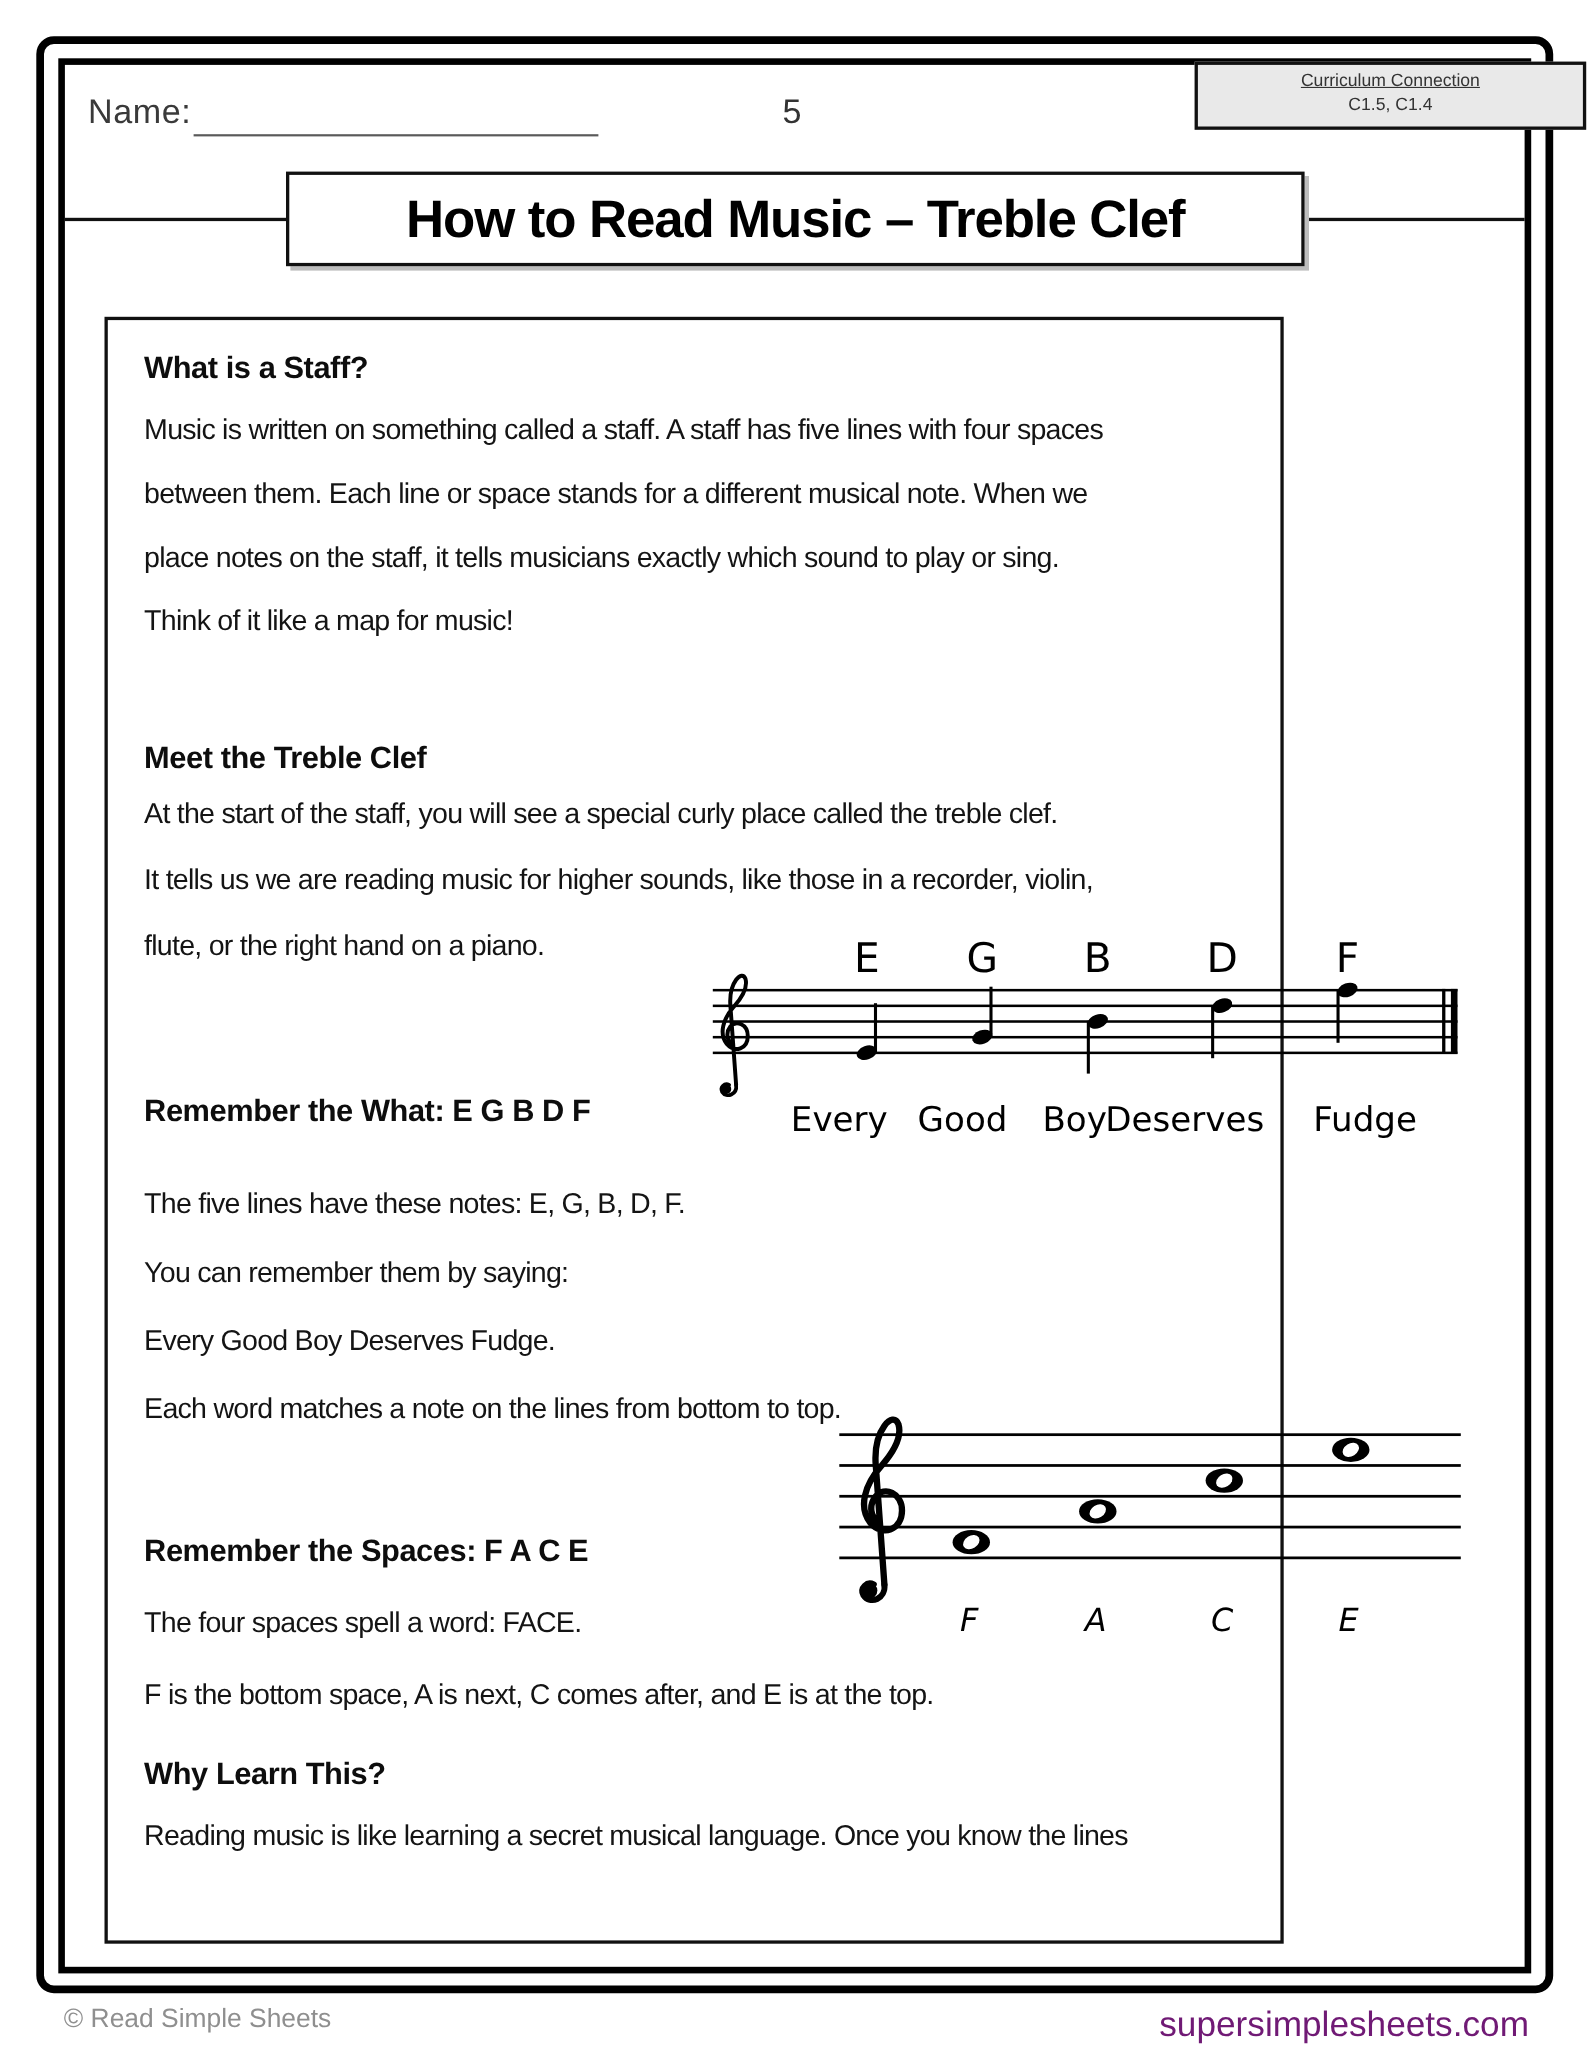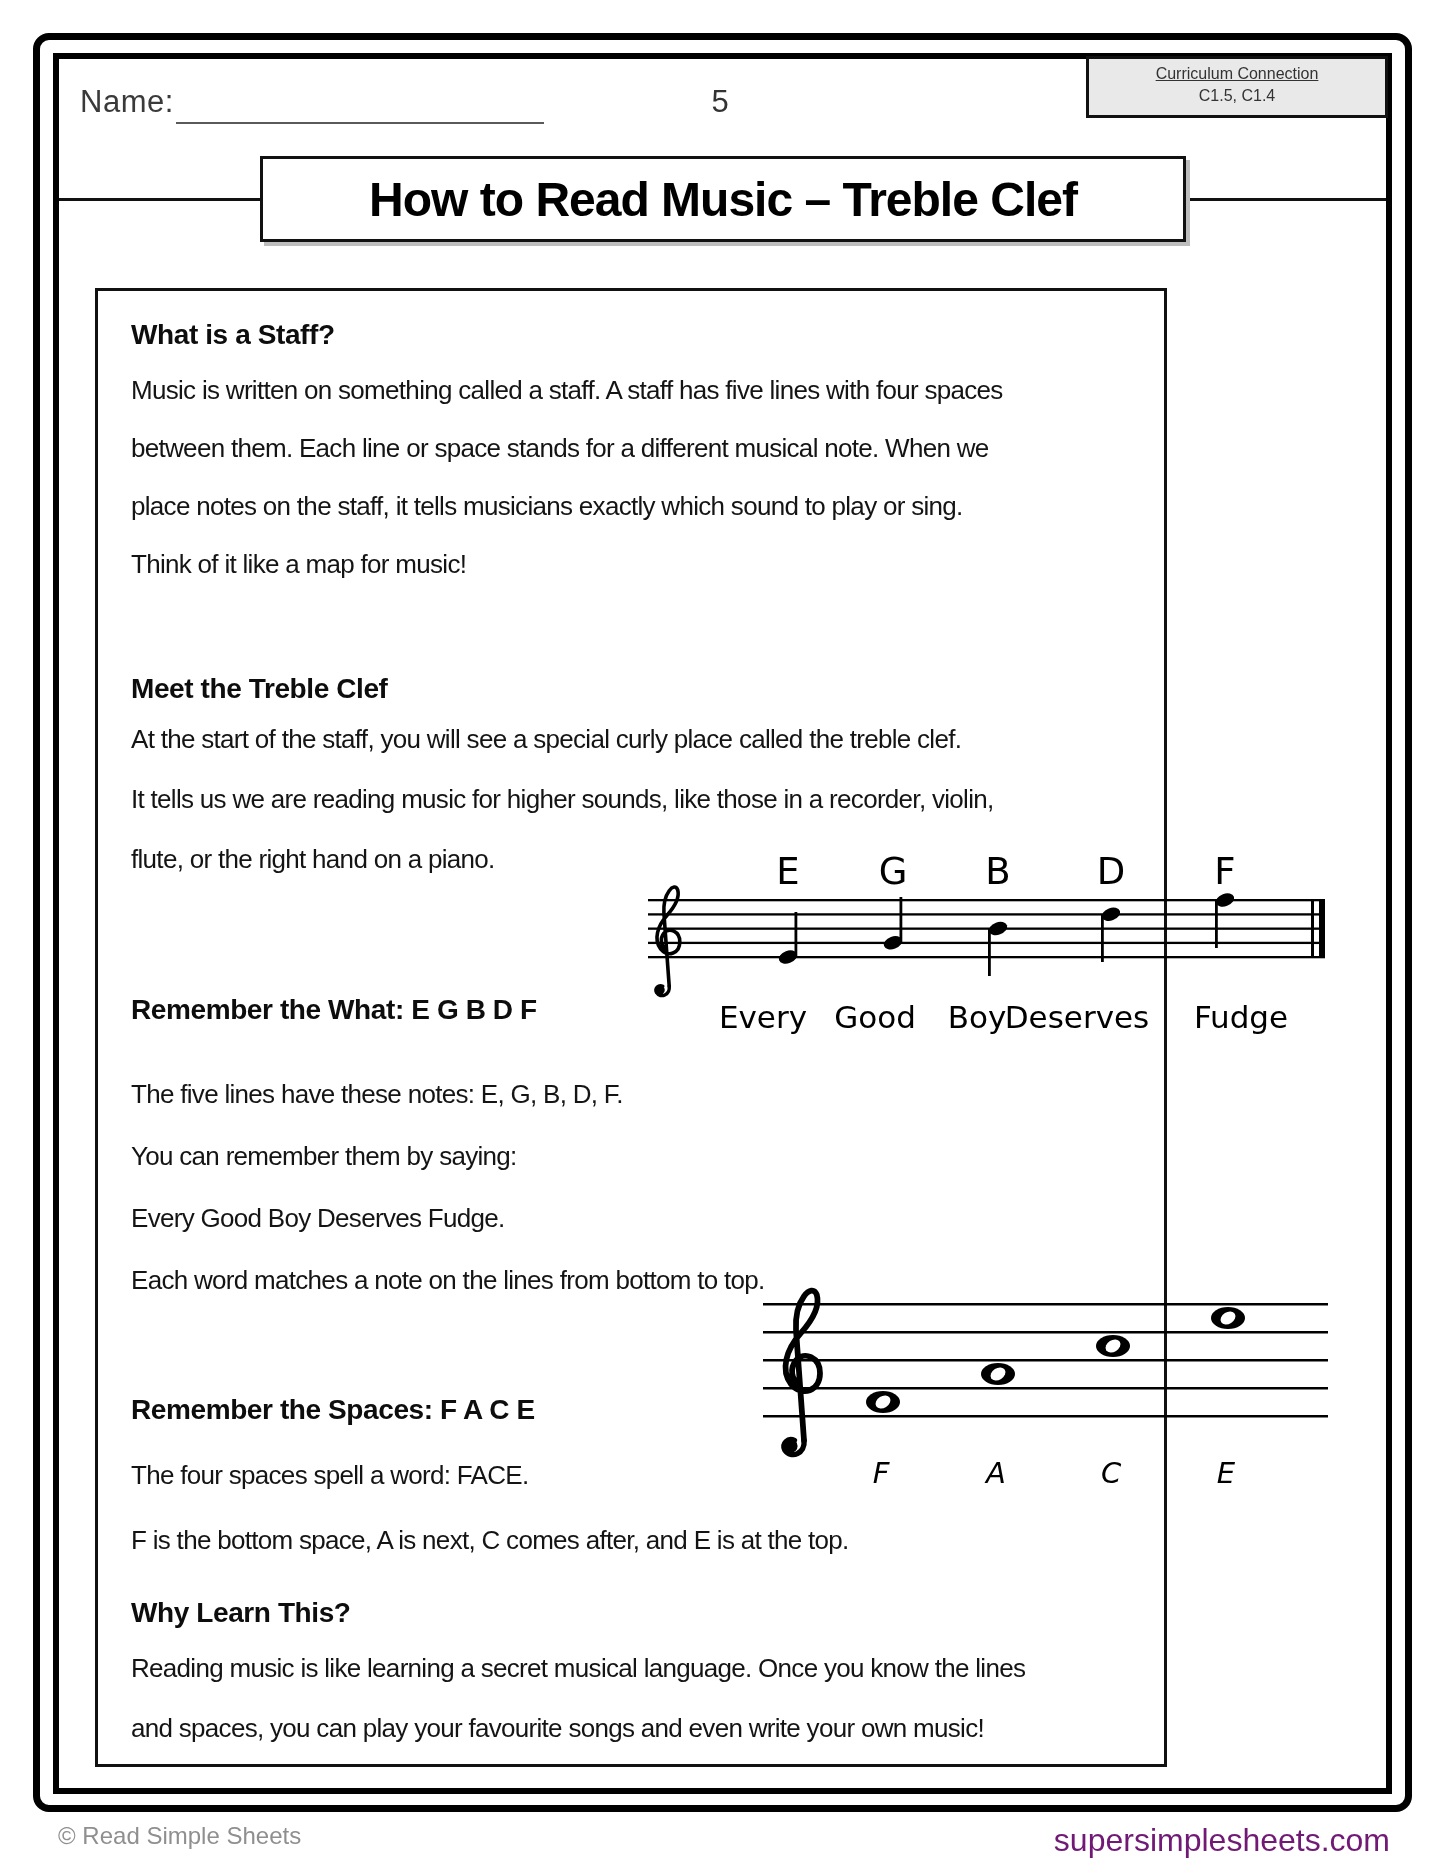--- a/index.html
+++ b/index.html
@@ -20,21 +20,21 @@
   }
   .name-line {
     position:absolute; left:176px; top:90px; width:368px; height:32px;
     border-bottom:2.5px solid #5a5a5a;
   }
   .page-number {
     position:absolute; left:600px; top:84px; width:240px; text-align:center;
     font-size:31px; color:#333;
   }
   .curriculum-box {
-    position:absolute; left:1086px; top:56px; width:302px; height:62px;
+    position:absolute; left:1086px; top:56px; width:356px; height:62px;
     background:#e9e9e9; border:3px solid #111; box-sizing:border-box;
     text-align:center; color:#333; padding-top:6px;
   }
   .curriculum-title { font-size:16px; text-decoration:underline; }
   .curriculum-codes { font-size:16px; margin-top:4px; }
   .title-rule {
     position:absolute; left:59px; top:198px; width:1327px; height:3px; background:#111;
   }
   .title-box {
     position:absolute; left:260px; top:156px; width:926px; height:86px;
@@ -219,21 +219,20 @@
 
     <div class="cb-heading" style="top:1103px">Remember the Spaces: F A C E</div>
     <div class="para lh65" style="top:1152px">
       <div class="pline">The four spaces spell a word: FACE.</div>
       <div class="pline">F is the bottom space, A is next, C comes after, and E is at the top.</div>
     </div>
 
     <div class="cb-heading" style="top:1306px">Why Learn This?</div>
     <div class="para lh60" style="top:1347px">
       <div class="pline">Reading music is like learning a secret musical language. Once you know the lines</div>
-      <div class="pline">and spaces, you can play your favourite songs and even write your own music!</div>
     </div>
 
   </div>
 
   <div class="footer-left">© Read Simple Sheets</div>
   <div class="footer-right">supersimplesheets.com</div>
 
 </div>
 
 </body></html>

